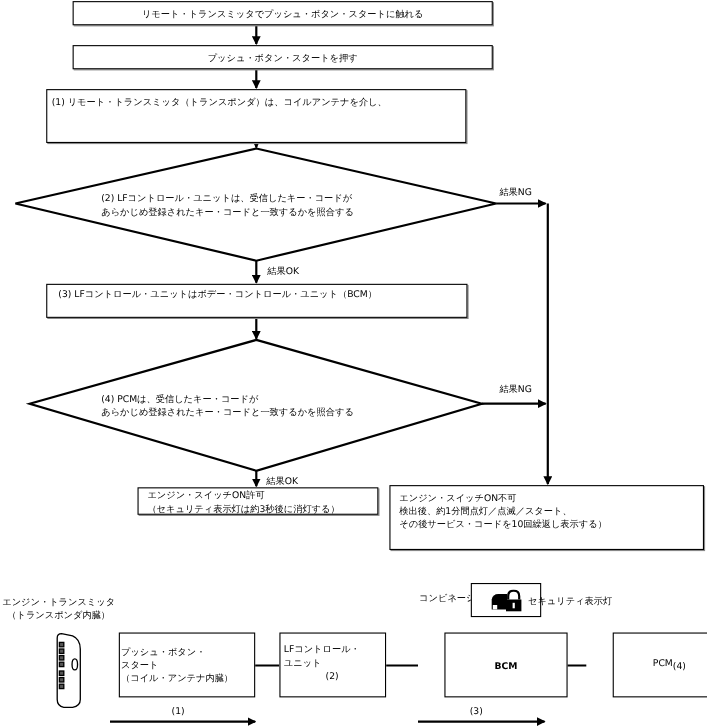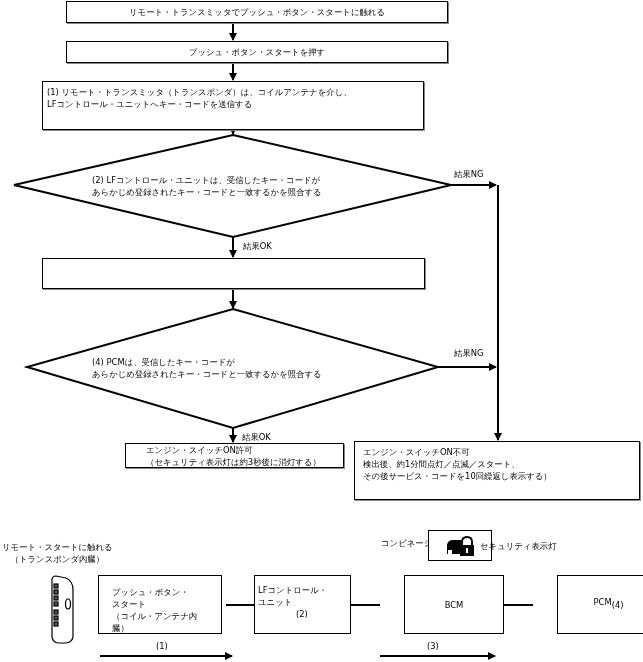--- a/index.html
+++ b/index.html
@@ -56,41 +56,41 @@
 </svg>
 
 <div class="box center" style="left:42px;top:1px;width:382px;height:22px;">
   <span>リモート・トランスミッタでプッシュ・ボタン・スタートに触れる</span>
 </div>
 <div class="box center" style="left:42px;top:41px;width:382px;height:22px;">
   <span>プッシュ・ボタン・スタートを押す</span>
 </div>
 <div class="box" style="left:42px;top:81px;width:382px;height:49px;padding:4px 4px;">
   <span class="line">(1) リモート・トランスミッタ（トランスポンダ）は、コイルアンテナを介し、</span>
-  <span class="line">LFコントロール・ユニットへキー・コードを送信する</span>
 </div>
 
 <div class="txt" style="left:92px;top:174px;">
   <span class="line">(2) LFコントロール・ユニットは、受信したキー・コードが</span>
   <span class="line">あらかじめ登録されたキー・コードと一致するかを照合する</span>
 </div>
 <div class="txt" style="left:454px;top:168px;">結果NG</div>
 <div class="txt" style="left:243px;top:240px;">結果OK</div>
 
 <div class="box" style="left:42px;top:258px;width:383px;height:31px;padding:2px 10px;">
+  <span class="line">(3) LFコントロール・ユニットはボデー・コントロール・ユニット（BCM）</span>
 </div>
 
 <div class="txt" style="left:92px;top:356px;">
   <span class="line">(4) PCMは、受信したキー・コードが</span>
   <span class="line">あらかじめ登録されたキー・コードと一致するかを照合する</span>
 </div>
 <div class="txt" style="left:454px;top:347px;">結果NG</div>
 <div class="txt" style="left:242px;top:431px;">結果OK</div>
 
-<div class="box" style="left:125px;top:443px;width:219px;height:25px;padding:0 20px;">
+<div class="box" style="left:125px;top:443px;width:219px;height:25px;padding:0 8px;">
   <span class="line">エンジン・スイッチON許可</span>
   <span class="line">（セキュリティ表示灯は約3秒後に消灯する）</span>
 </div>
 
 <div class="box" style="left:354px;top:441px;width:286px;height:59px;padding:4px 8px;">
   <span class="line">エンジン・スイッチON不可</span>
   <span class="line">検出後、約1分間点灯／点滅／スタート、</span>
   <span class="line">その後サービス・コードを10回繰返し表示する）</span>
 </div>
 
@@ -100,35 +100,35 @@
     <path d="M2,18 L2,9 Q3,4 8,4 L16,4 L16,18 Z" fill="#000"></path>
     <rect x="3" y="14" width="4" height="4" fill="#fff"></rect>
     <path d="M17,9 L17,6 Q17,1 22,1 Q27,1 27,6 L27,9" stroke="#000" stroke-width="2" fill="none"></path>
     <rect x="15" y="9" width="14" height="11" fill="#000"></rect>
     <rect x="21" y="12" width="2" height="5" fill="#fff"></rect>
   </svg>
 </div>
 <div class="txt" style="left:480px;top:540px;">セキュリティ表示灯</div>
 
 <div class="txt" style="left:2px;top:541px;text-align:center;">
-  <span class="line">リモート・スタートに触れる</span>
+  <span class="line">エンジン・トランスミッタ</span>
   <span class="line">（トランスポンダ内臓）</span>
 </div>
 
-<div class="box" style="left:98px;top:575px;width:124px;height:59px;padding:10px 13px;box-shadow:none;">
+<div class="box" style="left:108px;top:575px;width:124px;height:59px;padding:10px 1px;box-shadow:none;">
   <span class="line">プッシュ・ボタン・</span>
   <span class="line">スタート</span>
   <span class="line">（コイル・アンテナ内臓）</span>
 </div>
 <div class="box" style="left:254px;top:575px;width:97px;height:59px;padding:8px 3px;box-shadow:none;">
   <span class="line">LFコントロール・</span>
   <span class="line">ユニット</span>
   <span class="line" style="padding-left:38px;">(2)</span>
 </div>
-<div class="box center" style="left:380px;top:575px;width:100px;height:59px;box-shadow:none;">
+<div class="box center" style="left:380px;top:575px;width:112px;height:59px;box-shadow:none;font-weight:bold;">
   <span>BCM</span>
 </div>
 <div class="box center" style="left:533px;top:575px;width:103px;height:59px;flex-direction:row;box-shadow:none;">
   <span class="line" style="margin-bottom:6px;">PCM</span>
   <span class="line">(4)</span>
 </div>
 
 <div class="txt" style="left:156px;top:640px;">(1)</div>
 <div class="txt" style="left:427px;top:640px;">(3)</div>
 

